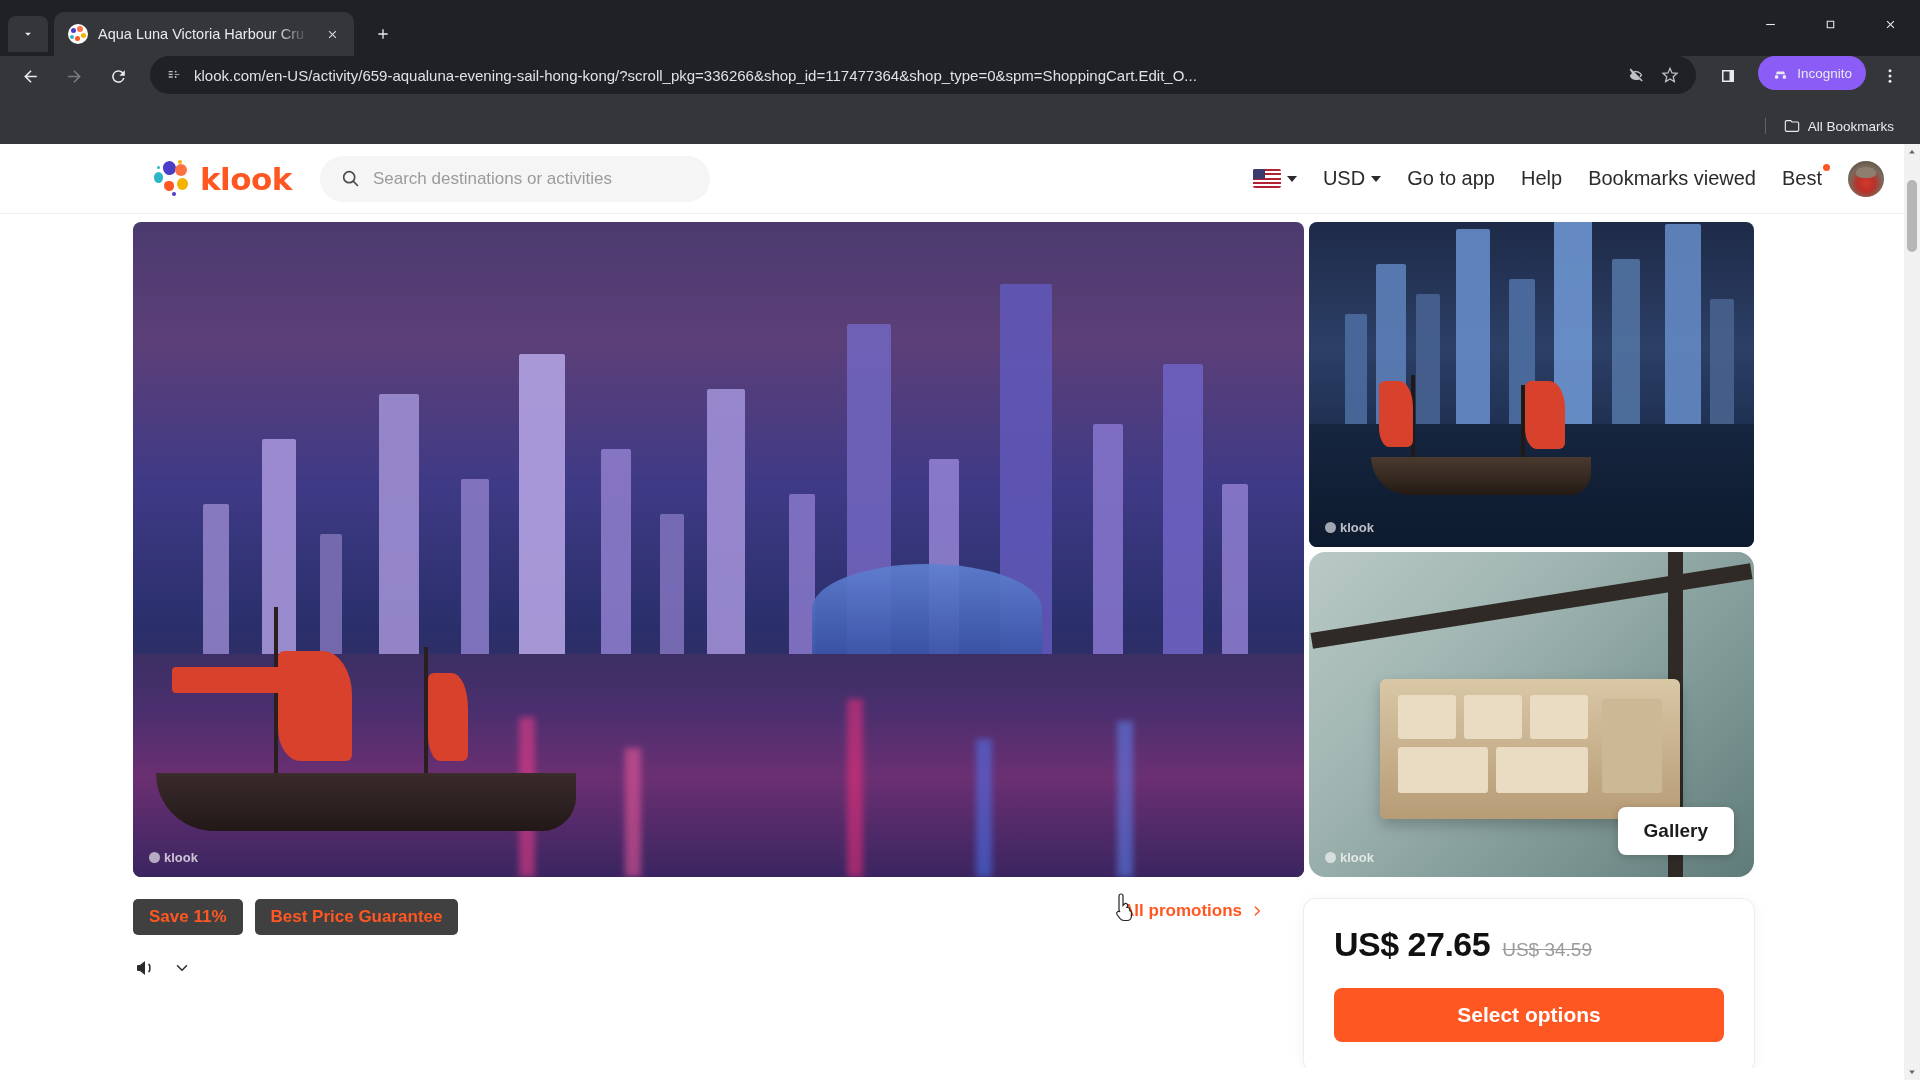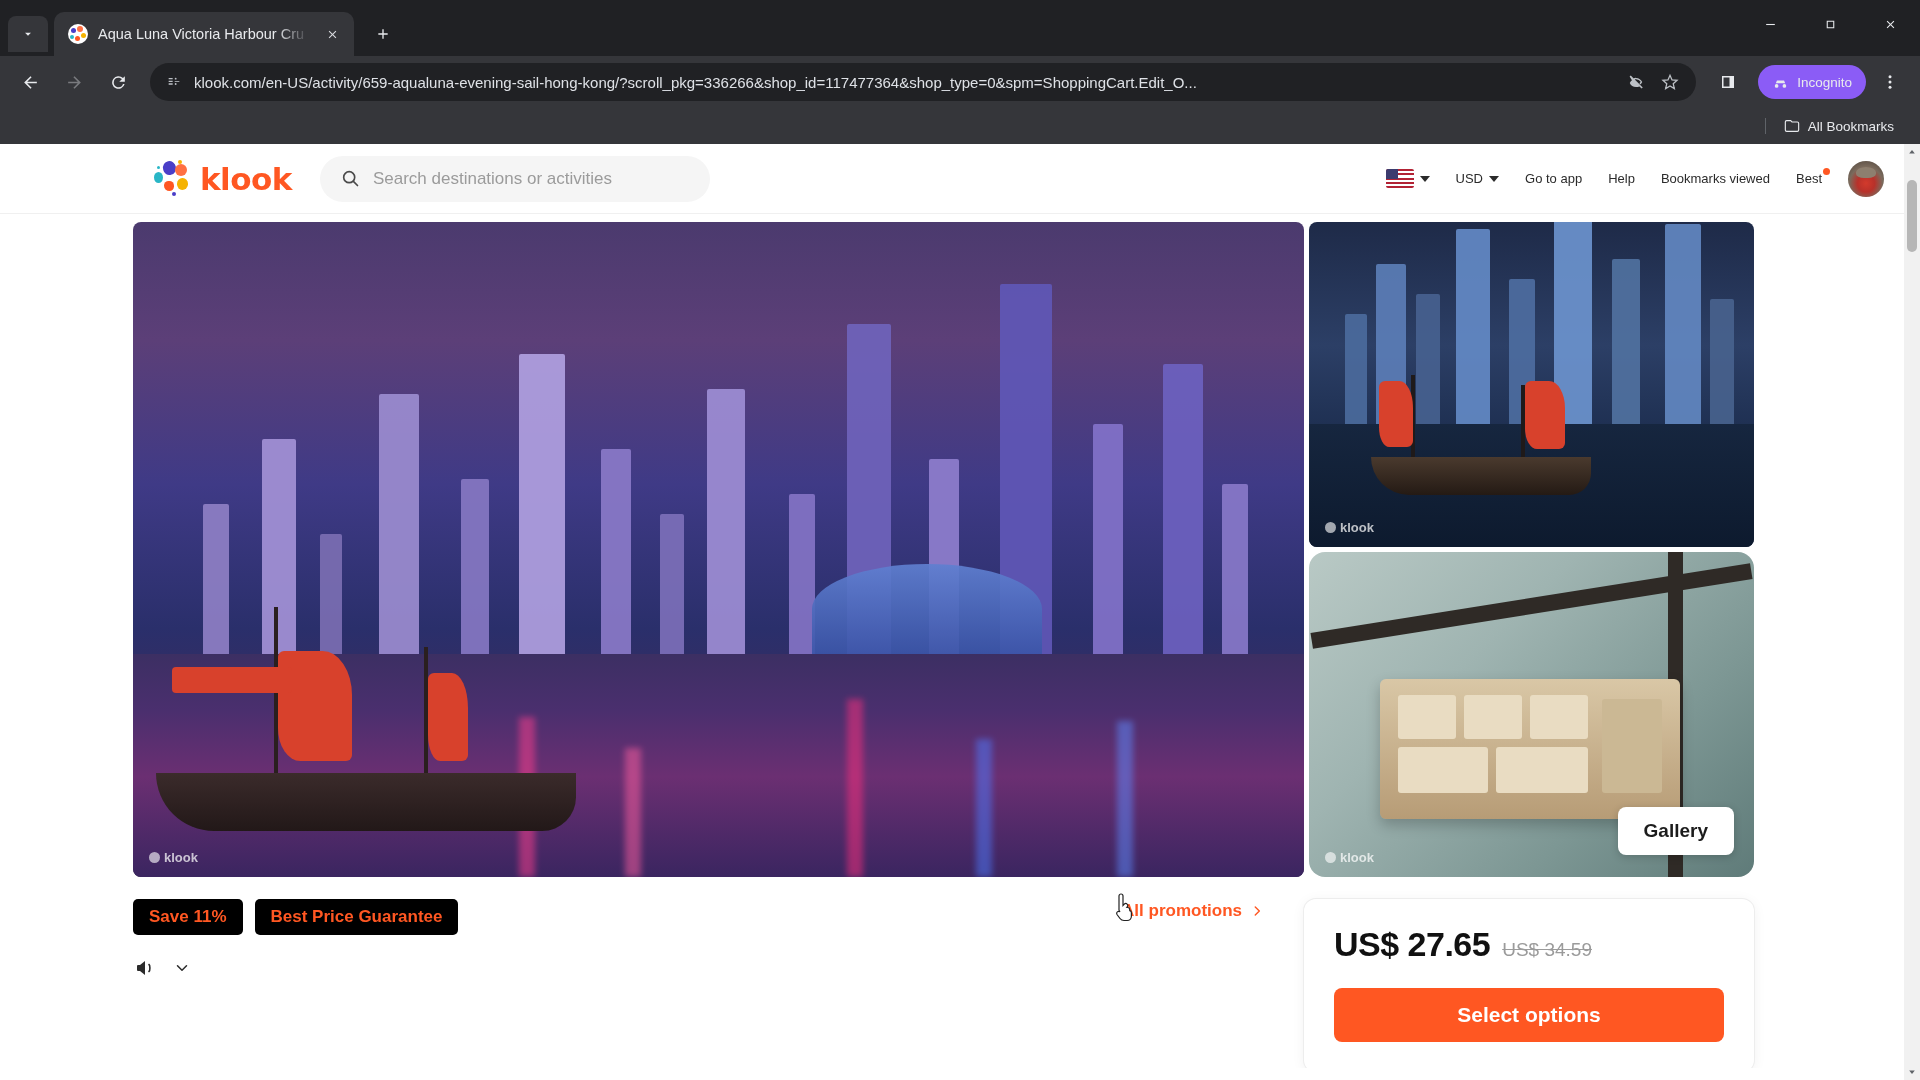--- a/index.html
+++ b/index.html
@@ -46,21 +46,21 @@
   .new-tab {
     width:34px; height:34px; margin-left:12px; margin-bottom:5px; border-radius:50%;
     display:flex; align-items:center; justify-content:center; cursor:pointer;
   }
   .new-tab svg { width:16px; height:16px; }
   .win-ctrls { position:absolute; right:0; top:0; height:48px; display:flex; }
   .win-btn { width:60px; height:48px; display:flex; align-items:center; justify-content:center; cursor:pointer; }
   .win-btn svg { width:13px; height:13px; }
 
   .toolbar {
-    height: 52px; background:#35363a; display:flex; align-items:center; gap:4px; padding: 0 10px;
+    height: 52px; background:#35363a; display:flex; align-items:flex-start; gap:4px; padding: 0 10px;
   }
   .nav-btn { width:40px; height:40px; border-radius:50%; display:flex; align-items:center; justify-content:center; cursor:pointer; flex:none; }
   .nav-btn svg { width:19px; height:19px; }
   .nav-btn.disabled svg { opacity:0.38; }
   .omnibox {
     flex:1; height:38px; background:#202124; border-radius:19px; display:flex; align-items:center;
     gap:10px; padding: 0 12px 0 14px; margin: 0 8px; min-width:0; cursor:text;
   }
   .omni-icon { width:20px; height:20px; flex:none; display:flex; align-items:center; justify-content:center; }
   .omni-icon svg { width:16px; height:16px; }
@@ -101,21 +101,21 @@
   .logo-mark i { position:absolute; display:block; }
   .logo-text { font-size:31px; font-weight:700; color:#ff5722; letter-spacing:-0.5px; font-family:"DejaVu Sans", sans-serif;}
   .searchbox {
     width: 390px; height:46px; background:#f5f5f5; border-radius:23px; display:flex; align-items:center;
     gap:12px; padding: 0 20px; cursor:text; flex:none;
   }
   .searchbox svg { width:21px; height:21px; flex:none; }
   .searchbox .ph { color:#9b9b9b; font-size:17px; }
   .hdr-spacer { flex:1; }
   .hdr-right { display:flex; align-items:center; gap:26px; flex:none; }
-  .hdr-item { display:flex; align-items:center; gap:6px; cursor:pointer; color:#2b2b2b; font-size:13px; position:relative; }
+  .hdr-item { display:flex; align-items:center; gap:6px; cursor:pointer; color:#2b2b2b; font-size:20px; position:relative; }
   .flag {
     width:28px; height:19px; border-radius:2px; position:relative; overflow:hidden; flex:none;
     background: repeating-linear-gradient(to bottom, #b22234 0 2.2px, #fff 2.2px 4.3px);
   }
   .flag::before {
     content:""; position:absolute; left:0; top:0; width:12px; height:10px; background:#3c3b6e;
   }
   .caret { width:0; height:0; border-left:5px solid transparent; border-right:5px solid transparent; border-top:6px solid #2b2b2b; }
   .cart-dot { position:absolute; top:-3px; right:-8px; width:7px; height:7px; border-radius:50%; background:#ff5722; }
   .avatar {
@@ -173,21 +173,21 @@
     background: linear-gradient(to bottom, #d9c7a6, #b79c76); border-radius:6px;
     box-shadow: 0 6px 14px rgba(0,0,0,.22); }
   .tray i { position:absolute; background:#e9dcc2; border-radius:3px; }
   .rail { position:absolute; background:#2f2a26; }
 
   
   .below { display:flex; padding: 22px 150px 0 133px; gap:40px; align-items:flex-start; }
   .below-left { flex:1; }
   .badges { display:flex; gap:12px; align-items:center; }
   .badge {
-    background:#000000; color:#ff5722; font-size:17px; font-weight:600;
+    background:#404040; color:#ff5722; font-size:17px; font-weight:600;
     padding: 8px 16px; border-radius:5px; cursor:pointer;
   }
   .promo-row { display:flex; align-items:center; justify-content:space-between; margin-top:-34px; }
   .all-promos { display:flex; align-items:center; gap:8px; color:#ff5722; font-size:17px; font-weight:600; cursor:pointer; }
   .all-promos svg { width:14px; height:14px; }
   .weather {
     display:flex; align-items:center; gap:14px; margin-top:34px; cursor:pointer;
   }
   .weather-ico { width:26px; height:26px; flex:none; display:flex; align-items:center; justify-content:center; }
   .weather-ico svg { width:24px; height:24px; }

